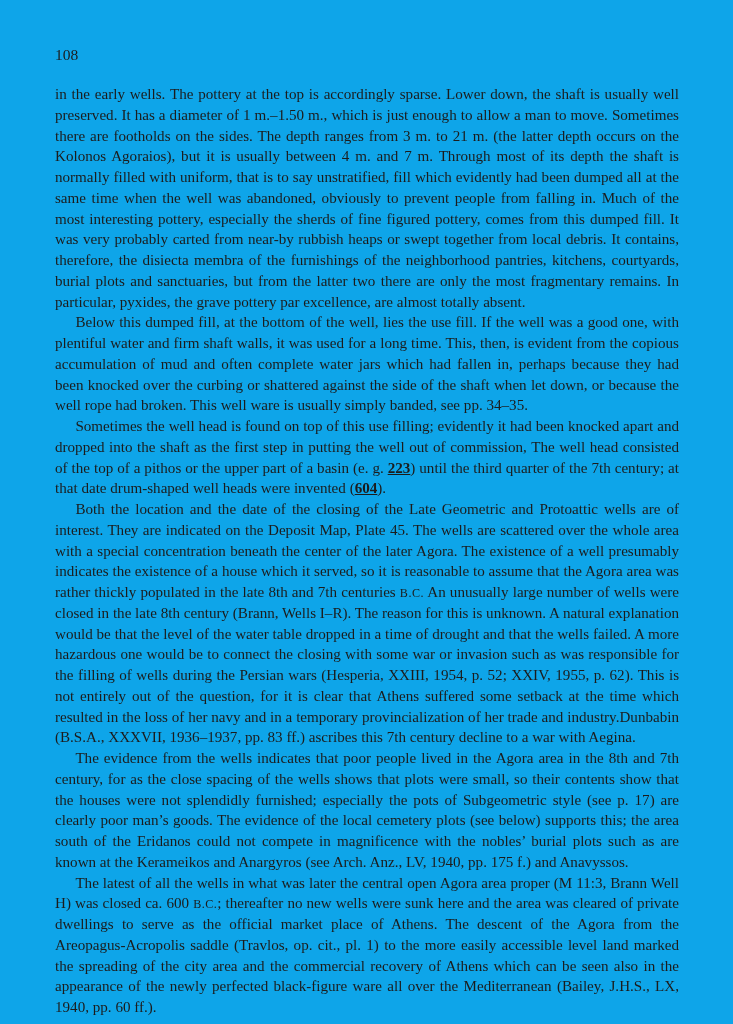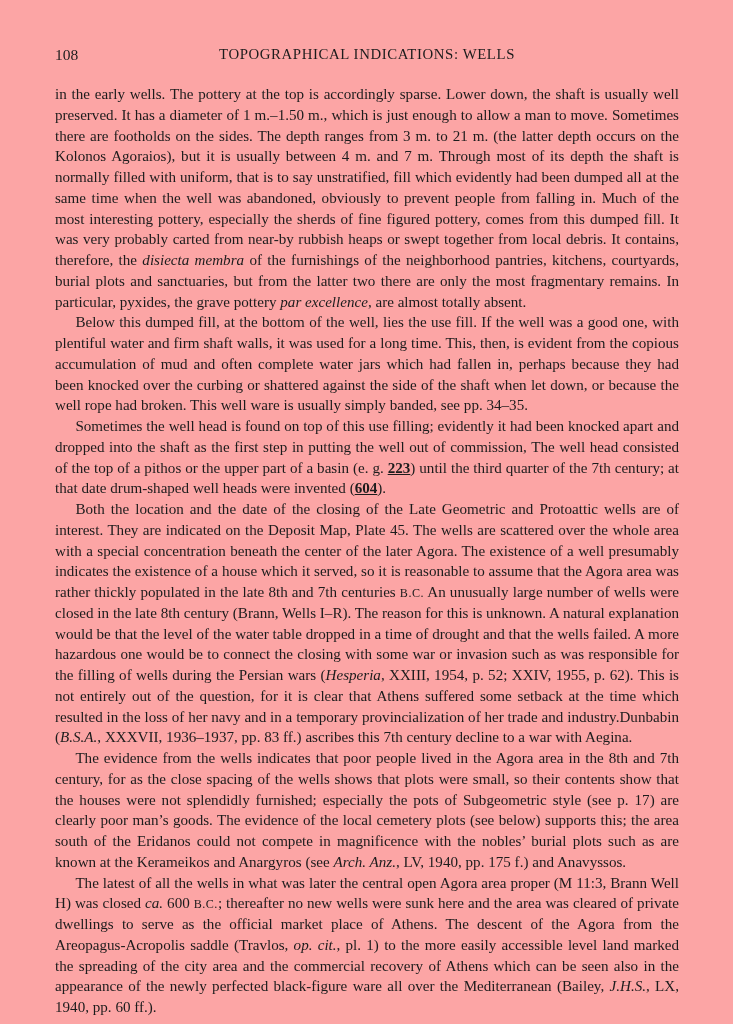--- a/index.html
+++ b/index.html
@@ -5,21 +5,21 @@
   html, body {
     margin: 0;
     padding: 0;
     background: #e8e8e8;
   }
   .page {
     position: relative;
     width: 733px;
     height: 1024px;
     margin: 0 auto;
-    background: #fca5a5;
+    background: #0ea5e9;
     box-sizing: border-box;
     padding: 46px 54px 40px 55px;
     font-family: "Liberation Serif", "DejaVu Serif", serif;
     color: #1c1c1c;
     overflow: hidden;
   }
   .page-header {
     position: relative;
     height: 22px;
     margin-bottom: 16px;
@@ -43,34 +43,33 @@
     text-align: justify;
   }
   .para {
     margin: 0;
     padding: 0;
   }
   .para.indent {
     text-indent: 1.35em;
   }
   .run.normal { font-style: normal; font-weight: normal; }
-  .run.italic { font-style: italic; }
+  .run.italic { }
   .run.bold   { font-weight: bold; text-decoration: underline; }
   .run.smallcaps {
     font-size: 0.8em;
     letter-spacing: 0.04em;
   }
 </style>
 </head>
 <body>
 
 <div class="page">
   <div class="page-header">
     <span class="page-number">108</span>
-    <span class="running-title">TOPOGRAPHICAL INDICATIONS: WELLS</span>
   </div>
   <div class="page-body" id="page-body">
       <p class="para"><span class="run normal">in the early wells. The pottery at the top is accordingly sparse. Lower down, the shaft is usually well preserved. It has a diameter of 1 m.–1.50 m., which is just enough to allow a man to move. Sometimes there are footholds on the sides. The depth ranges from 3 m. to 21 m. (the latter depth occurs on the Kolonos Agoraios), but it is usually between 4 m. and 7 m. Through most of its depth the shaft is normally filled with uniform, that is to say unstratified, fill which evidently had been dumped all at the same time when the well was abandoned, obviously to prevent people from falling in. Much of the most interesting pottery, especially the sherds of fine figured pottery, comes from this dumped fill. It was very probably carted from near-by rubbish heaps or swept together from local debris. It contains, therefore, the </span><span class="run italic">disiecta membra</span><span class="run normal"> of the furnishings of the neighborhood pantries, kitchens, courtyards, burial plots and sanctuaries, but from the latter two there are only the most fragmentary remains. In particular, pyxides, the grave pottery </span><span class="run italic">par excellence</span><span class="run normal">, are almost totally absent.</span></p>
       <p class="para indent"><span class="run normal">Below this dumped fill, at the bottom of the well, lies the use fill. If the well was a good one, with plentiful water and firm shaft walls, it was used for a long time. This, then, is evident from the copious accumulation of mud and often complete water jars which had fallen in, perhaps because they had been knocked over the curbing or shattered against the side of the shaft when let down, or because the well rope had broken. This well ware is usually simply banded, see pp. 34–35.</span></p>
       <p class="para indent"><span class="run normal">Sometimes the well head is found on top of this use filling; evidently it had been knocked apart and dropped into the shaft as the first step in putting the well out of commission, The well head consisted of the top of a pithos or the upper part of a basin (e. g. </span><span class="run bold">223</span><span class="run normal">) until the third quarter of the 7th century; at that date drum-shaped well heads were invented (</span><span class="run bold">604</span><span class="run normal">).</span></p>
       <p class="para indent"><span class="run normal">Both the location and the date of the closing of the Late Geometric and Protoattic wells are of interest. They are indicated on the Deposit Map, Plate 45. The wells are scattered over the whole area with a special concentration beneath the center of the later Agora. The existence of a well presumably indicates the existence of a house which it served, so it is reasonable to assume that the Agora area was rather thickly populated in the late 8th and 7th centuries </span><span class="run smallcaps">B.C.</span><span class="run normal"> An unusually large number of wells were closed in the late 8th century (Brann, Wells I–R). The reason for this is unknown. A natural explanation would be that the level of the water table dropped in a time of drought and that the wells failed. A more hazardous one would be to connect the closing with some war or invasion such as was responsible for the filling of wells during the Persian wars (</span><span class="run italic">Hesperia</span><span class="run normal">, XXIII, 1954, p. 52; XXIV, 1955, p. 62). This is not entirely out of the question, for it is clear that Athens suffered some setback at the time which resulted in the loss of her navy and in a temporary provincialization of her trade and industry.Dunbabin (</span><span class="run italic">B.S.A.</span><span class="run normal">, XXXVII, 1936–1937, pp. 83 ff.) ascribes this 7th century decline to a war with Aegina.</span></p>
       <p class="para indent"><span class="run normal">The evidence from the wells indicates that poor people lived in the Agora area in the 8th and 7th century, for as the close spacing of the wells shows that plots were small, so their contents show that the houses were not splendidly furnished; especially the pots of Subgeometric style (see p. 17) are clearly poor man’s goods. The evidence of the local cemetery plots (see below) supports this; the area south of the Eridanos could not compete in magnificence with the nobles’ burial plots such as are known at the Kerameikos and Anargyros (see </span><span class="run italic">Arch. Anz.</span><span class="run normal">, LV, 1940, pp. 175 f.) and Anavyssos.</span></p>
       <p class="para indent"><span class="run normal">The latest of all the wells in what was later the central open Agora area proper (M 11:3, Brann Well H) was closed </span><span class="run italic">ca.</span><span class="run normal"> 600 </span><span class="run smallcaps">B.C.</span><span class="run normal">; thereafter no new wells were sunk here and the area was cleared of private dwellings to serve as the official market place of Athens. The descent of the Agora from the Areopagus-Acropolis saddle (Travlos, </span><span class="run italic">op. cit.</span><span class="run normal">, pl. 1) to the more easily accessible level land marked the spreading of the city area and the commercial recovery of Athens which can be seen also in the appearance of the newly perfected black-figure ware all over the Mediterranean (Bailey, </span><span class="run italic">J.H.S.</span><span class="run normal">, LX, 1940, pp. 60 ff.).</span></p>
     </div>
 </div>

